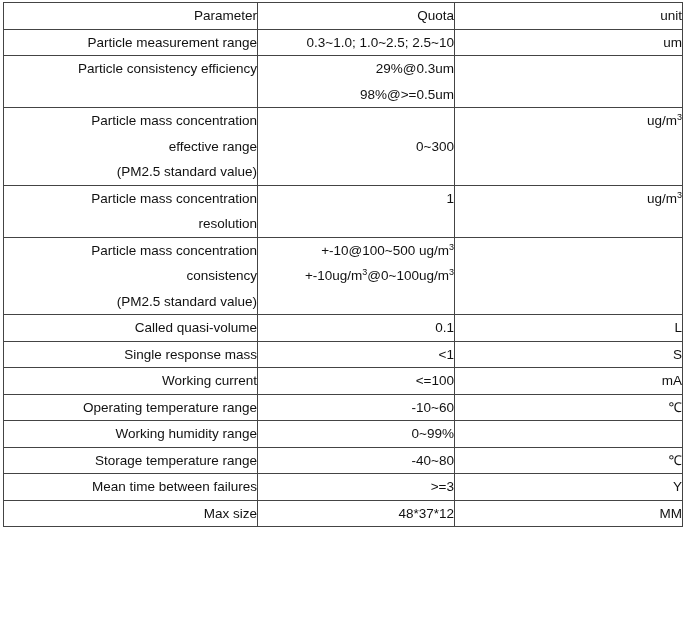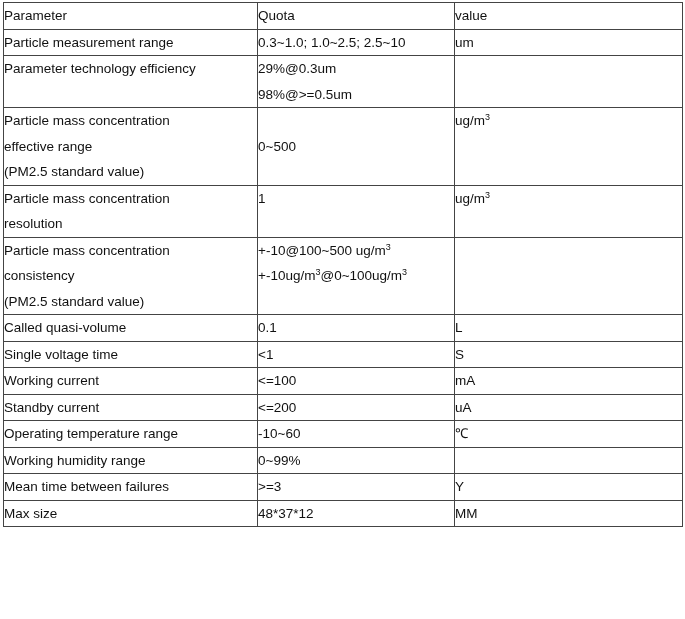--- a/index.html
+++ b/index.html
@@ -1,20 +1,20 @@
 <!DOCTYPE html>
 <html><head>
 <meta charset="utf-8">
 <style>
   html, body { margin: 0; padding: 0; background: #ffffff; }
   body { width: 685px; height: 619px; position: relative; overflow: hidden;
          font-family: "Liberation Sans", sans-serif; color: #111; }
   .spec-table { position: absolute; left: 3px; top: 2px; width: 679px;
                 border-collapse: collapse; table-layout: fixed; }
-  .spec-table td { border: 1.5px solid #444; padding: 0; text-align: left;
+  .spec-table td { border: 1.5px solid #444; padding: 0; text-align: right;
                    font-size: 13.5px; line-height: 25.5px; vertical-align: top; }
   .col-param { width: 254px; }
   .col-quota { width: 197px; }
   .col-unit  { width: 228px; }
   .mid { vertical-align: middle !important; }
   .deg { font-family: "Liberation Serif", serif; font-size: 15px; }
   .line { display: block; }
   sup { font-size: 9px; line-height: 0; vertical-align: 5px; }
 </style>
 </head>
@@ -23,47 +23,47 @@
 <table class="spec-table">
   <colgroup>
     <col class="col-param">
       <col class="col-quota">
       <col class="col-unit">
   </colgroup>
   <tbody>
     <tr style="height:26px">
       <td>Parameter</td>
       <td>Quota</td>
-      <td>value</td>
+      <td>unit</td>
     </tr>
 
     <tr style="height:26px">
       <td>Particle measurement range</td>
       <td>0.3~1.0; 1.0~2.5; 2.5~10</td>
       <td>um</td>
     </tr>
 
     <tr style="height:50px">
       <td>
-        <span class="line">Parameter technology efficiency</span>
+        <span class="line">Particle consistency efficiency</span>
       </td>
       <td>
         <span class="line">29%@0.3um</span>
         <span class="line">98%@&gt;=0.5um</span>
       </td>
       <td></td>
     </tr>
 
     <tr style="height:76px">
       <td>
         <span class="line">Particle mass concentration</span>
         <span class="line">effective range</span>
         <span class="line">(PM2.5 standard value)</span>
       </td>
-      <td class="mid">0~500</td>
+      <td class="mid">0~300</td>
       <td><span>ug/m</span><sup>3</sup></td>
     </tr>
 
     <tr style="height:51px">
       <td>
         <span class="line">Particle mass concentration</span>
         <span class="line">resolution</span>
       </td>
       <td>1</td>
       <td><span>ug/m</span><sup>3</sup></td>
@@ -81,43 +81,43 @@
       </td>
       <td></td>
     </tr>
 
     <tr style="height:25.7px">
       <td>Called quasi-volume</td>
       <td>0.1</td>
       <td>L</td>
     </tr>
     <tr style="height:25.7px">
-      <td>Single voltage time</td>
+      <td>Single response mass</td>
       <td>&lt;1</td>
       <td>S</td>
     </tr>
     <tr style="height:25.7px">
       <td>Working current</td>
       <td>&lt;=100</td>
       <td>mA</td>
-    </tr>
-    <tr style="height:25.7px">
-      <td>Standby current</td>
-      <td>&lt;=200</td>
-      <td>uA</td>
     </tr>
     <tr style="height:25.7px">
       <td>Operating temperature range</td>
       <td>-10~60</td>
       <td class="deg">℃</td>
     </tr>
     <tr style="height:25.7px">
       <td>Working humidity range</td>
       <td>0~99%</td>
       <td></td>
+    </tr>
+    <tr style="height:25.7px">
+      <td>Storage temperature range</td>
+      <td>-40~80</td>
+      <td class="deg">℃</td>
     </tr>
     <tr style="height:25.7px">
       <td>Mean time between failures</td>
       <td>&gt;=3</td>
       <td>Y</td>
     </tr>
     <tr style="height:25.7px">
       <td>Max size</td>
       <td>48*37*12</td>
       <td>MM</td>

